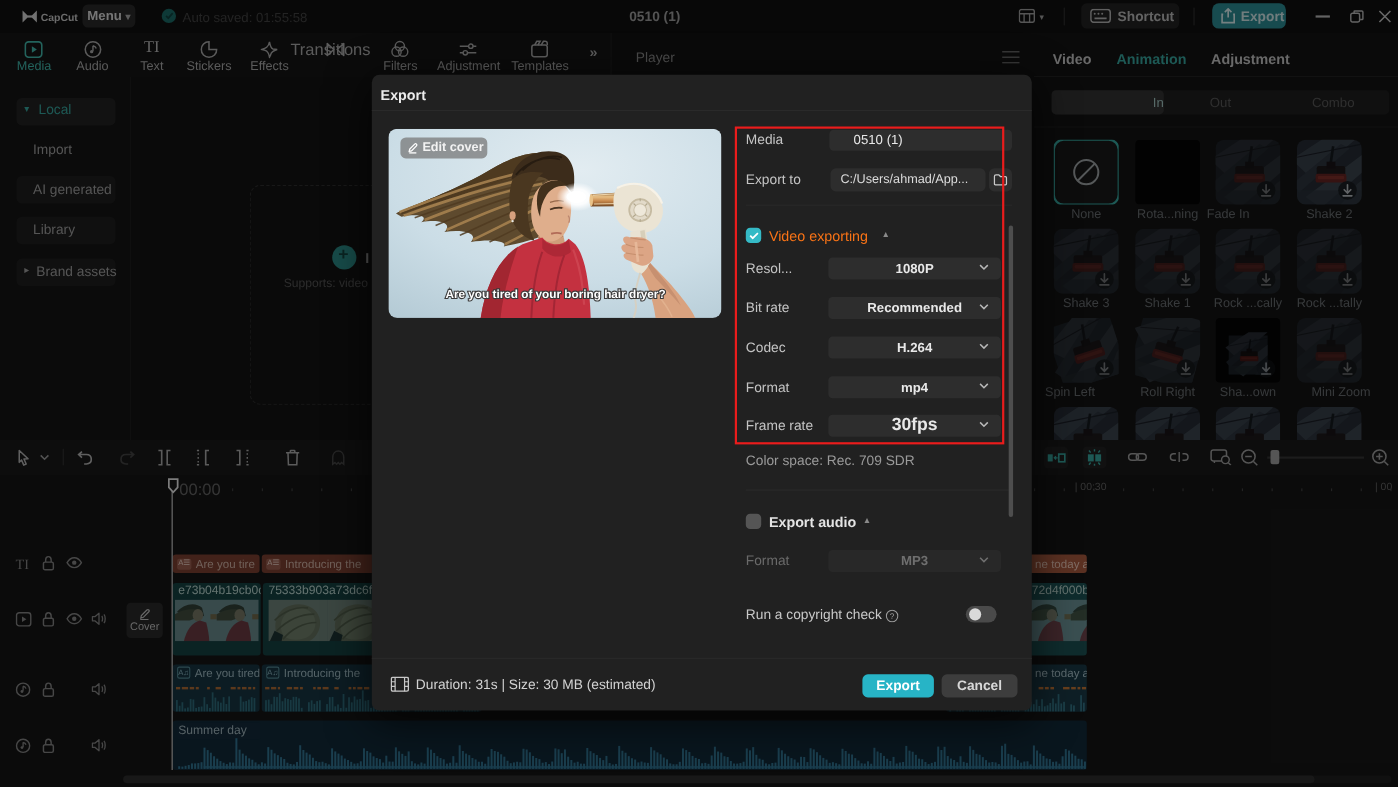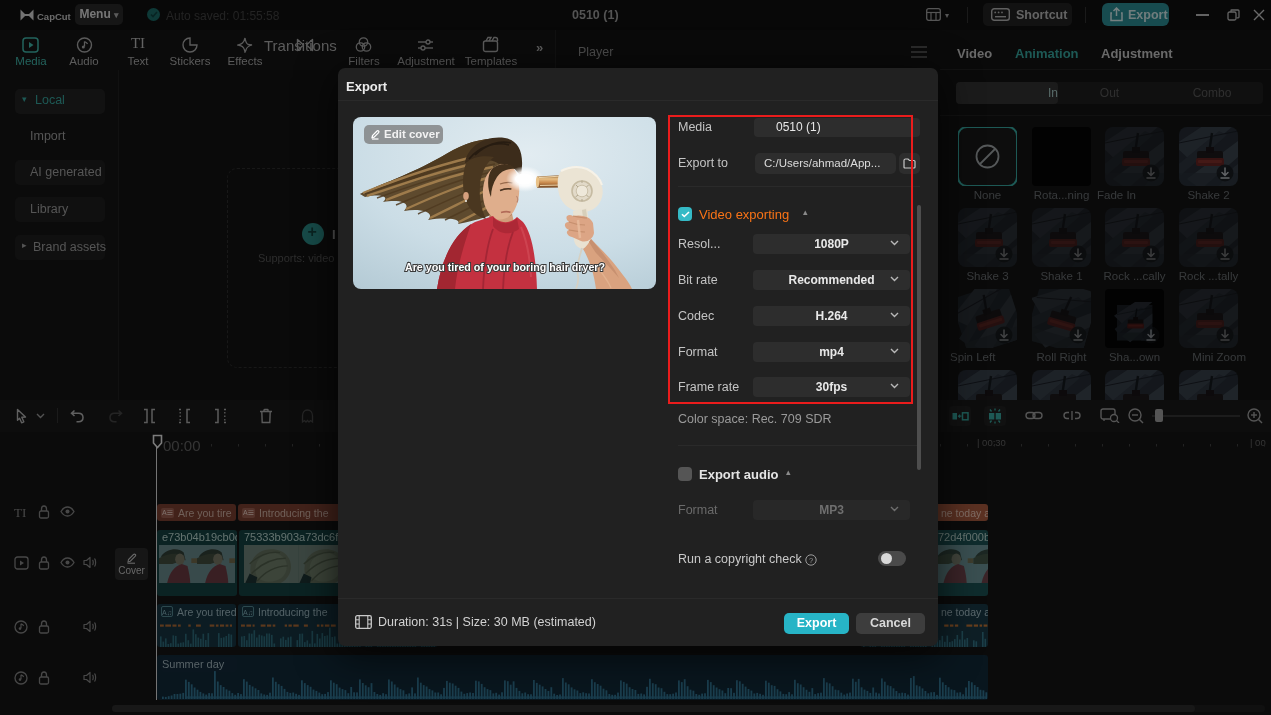--- a/index.html
+++ b/index.html
@@ -1701,21 +1701,21 @@
         <path d="M1 1 L4.5 4.5 L8 1" stroke="#b8b8b8" stroke-width="1.4" fill="none"></path>
       </svg>
 
   <div class="abs" style="left:340px;top:276.5px;font-size:12.5px;color:#c4c4c4">Format</div>
   <div class="abs" style="left:415px;top:273.5px;width:157px;height:20px;background:#2d2d2d;border-radius:4px;text-align:center;line-height:20px;font-size:12px;font-weight:bold;color:#e8e8e8">mp4</div>
   <svg class="abs" style="left:552px;top:279.5px" width="9" height="6" viewBox="0 0 9 6">
         <path d="M1 1 L4.5 4.5 L8 1" stroke="#b8b8b8" stroke-width="1.4" fill="none"></path>
       </svg>
 
   <div class="abs" style="left:340px;top:312px;font-size:12.5px;color:#c4c4c4">Frame rate</div>
-  <div class="abs" style="left:415px;top:309px;width:157px;height:20px;background:#2d2d2d;border-radius:4px;text-align:center;line-height:20px;font-size:12px;font-weight:bold;color:#e8e8e8">30fps</div>
+  <div class="abs" style="left:415px;top:309px;width:157px;height:20px;background:#2d2d2d;border-radius:4px;text-align:center;line-height:20px;font-size:16px;font-weight:bold;color:#e8e8e8">30fps</div>
   <svg class="abs" style="left:552px;top:315.0px" width="9" height="6" viewBox="0 0 9 6">
         <path d="M1 1 L4.5 4.5 L8 1" stroke="#b8b8b8" stroke-width="1.4" fill="none"></path>
       </svg>
 
   <div class="abs" style="left:340px;top:344px;font-size:12.5px;color:#9a9a9a">Color space: Rec. 709 SDR</div>
   <div class="abs" style="left:340px;top:377px;width:242px;height:1px;background:#2a2a2a"></div>
 
   <div class="abs" style="left:340px;top:399px;width:14px;height:14px;background:#555;border-radius:4px"></div>
   <div class="abs" style="left:361px;top:399px;font-size:13px;font-weight:bold;color:#e4e4e4">Export audio</div>
   <div class="abs" style="left:448px;top:399px;font-size:9px;color:#8a8a8a">▴</div>

